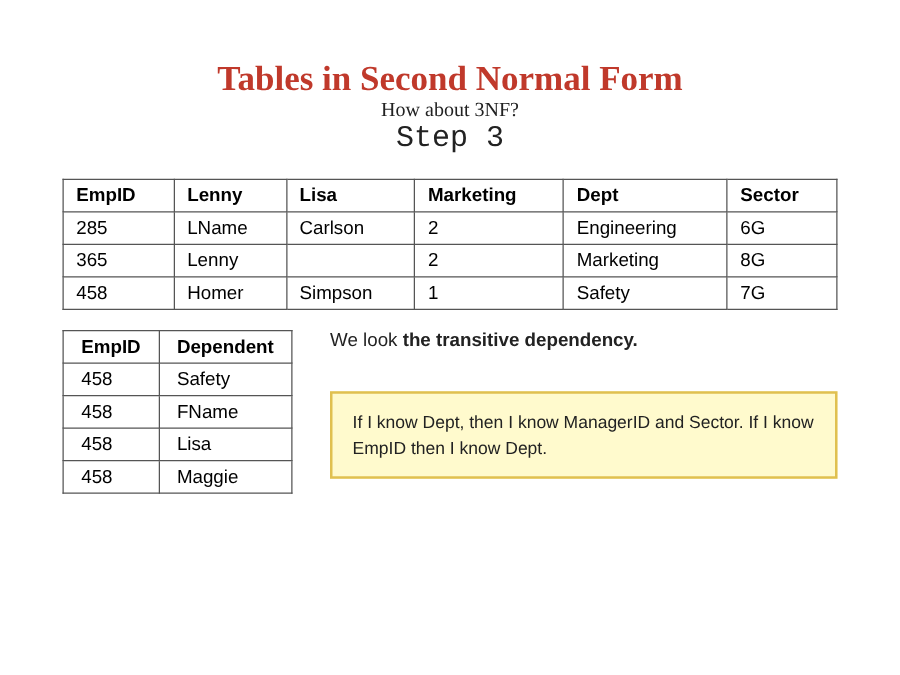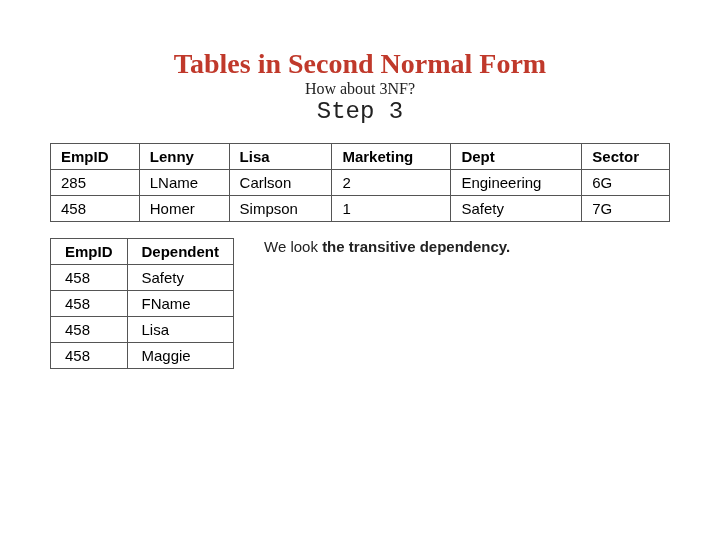--- a/index.html
+++ b/index.html
@@ -119,20 +119,28 @@
     <tbody>
       <tr>
         <td>285</td>
         <td>LName</td>
         <td>Carlson</td>
         <td>2</td>
         <td>Engineering</td>
         <td>6G</td>
       </tr>
       <tr>
+        <td>365</td>
+        <td>Lenny</td>
+        <td></td>
+        <td>2</td>
+        <td>Marketing</td>
+        <td>8G</td>
+      </tr>
+      <tr>
         <td>458</td>
         <td>Homer</td>
         <td>Simpson</td>
         <td>1</td>
         <td>Safety</td>
         <td>7G</td>
       </tr>
     </tbody>
   </table>
 
@@ -163,15 +171,18 @@
             <td>Maggie</td>
           </tr>
         </tbody>
       </table>
     </div>
 
     <div class="bottom-right">
       <div class="transitive-label">
         We look <strong>the transitive dependency.</strong>
       </div>
+      <div class="info-box">
+        <span>If I know Dept, then I know ManagerID and Sector. If I know EmpID then I know Dept.</span>
+      </div>
     </div>
   </div>
 </div>
 
 </body></html>

